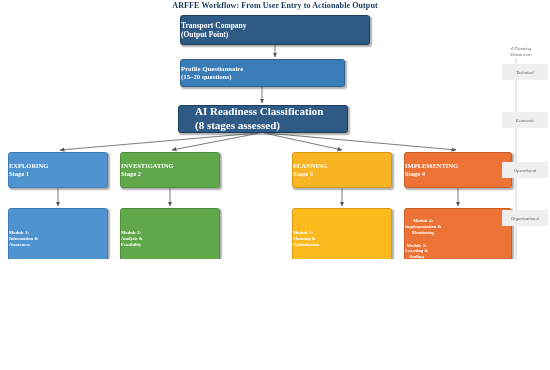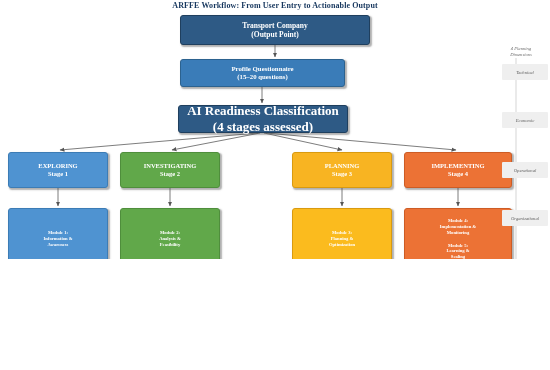--- a/index.html
+++ b/index.html
@@ -23,21 +23,21 @@
     top: 0;
     width: 550px;
     height: 370px;
     pointer-events: none;
   }
   .node {
     position: absolute;
     box-sizing: border-box;
     display: flex;
     flex-direction: column;
-    align-items: center;
+    align-items: flex-start;
     justify-content: center;
     text-align: center;
     color: #ffffff;
     font-weight: bold;
     border-radius: 3px;
     line-height: 1.25;
     box-shadow: 1.5px 1.5px 1.5px rgba(80,80,80,0.45);
   }
   .node .l1, .node .l2, .node .l3, .node .l4 { display: block; }
 
@@ -48,21 +48,21 @@
     text-align: center;
     font-size: 8px;
     font-weight: bold;
     color: #17375E;
     letter-spacing: 0.1px;
   }
 
   
   #n-entry   { left: 180px; top: 15px;  width: 190px; height: 30px; background: #2E5A85; border: 1px solid #1F3F5E; font-size: 7.5px; }
   #n-profile { left: 180px; top: 59px;  width: 165px; height: 28px; background: #3A7CB8; border: 1px solid #2C628F; font-size: 6.8px; }
-  #n-class   { left: 178px; top: 105px; width: 170px; height: 28px; background: #2E5A85; border: 1px solid #1F3F5E; font-size: 13px; }
+  #n-class   { left: 178px; top: 105px; width: 170px; height: 28px; background: #2E5A85; border: 1px solid #1F3F5E; font-size: 11px; padding-left: 16px; }
 
   
   .stage { height: 36px; font-size: 6.5px; }
   #n-stage1 { left: 8px;   top: 152px; width: 100px; background: #4F93D1; border: 1px solid #3C7CB5; }
   #n-stage2 { left: 120px; top: 152px; width: 100px; background: #61A84A; border: 1px solid #4F8E3C; }
   #n-stage3 { left: 292px; top: 152px; width: 100px; background: #F8B422; border: 1px solid #D99A10; }
   #n-stage4 { left: 404px; top: 152px; width: 108px; background: #EC7235; border: 1px solid #CD5C25; }
 
   
   .module { height: 62px; font-size: 4.6px; font-weight: bold; }
@@ -167,21 +167,21 @@
     <span class="l2">(Output Point)</span>
   </div>
 
   <div class="node" id="n-profile">
     <span class="l1">Profile Questionnaire</span>
     <span class="l2">(15–20 questions)</span>
   </div>
 
   <div class="node" id="n-class">
     <span class="l1">AI Readiness Classification</span>
-    <span class="l2">(4 stages assessed)</span>
+    <span class="l2">(8 stages assessed)</span>
   </div>
 
   <div class="node stage" id="n-stage1">
     <span class="l1">EXPLORING</span>
     <span class="l2">Stage 1</span>
   </div>
   <div class="node stage" id="n-stage2">
     <span class="l1">INVESTIGATING</span>
     <span class="l2">Stage 2</span>
   </div>

